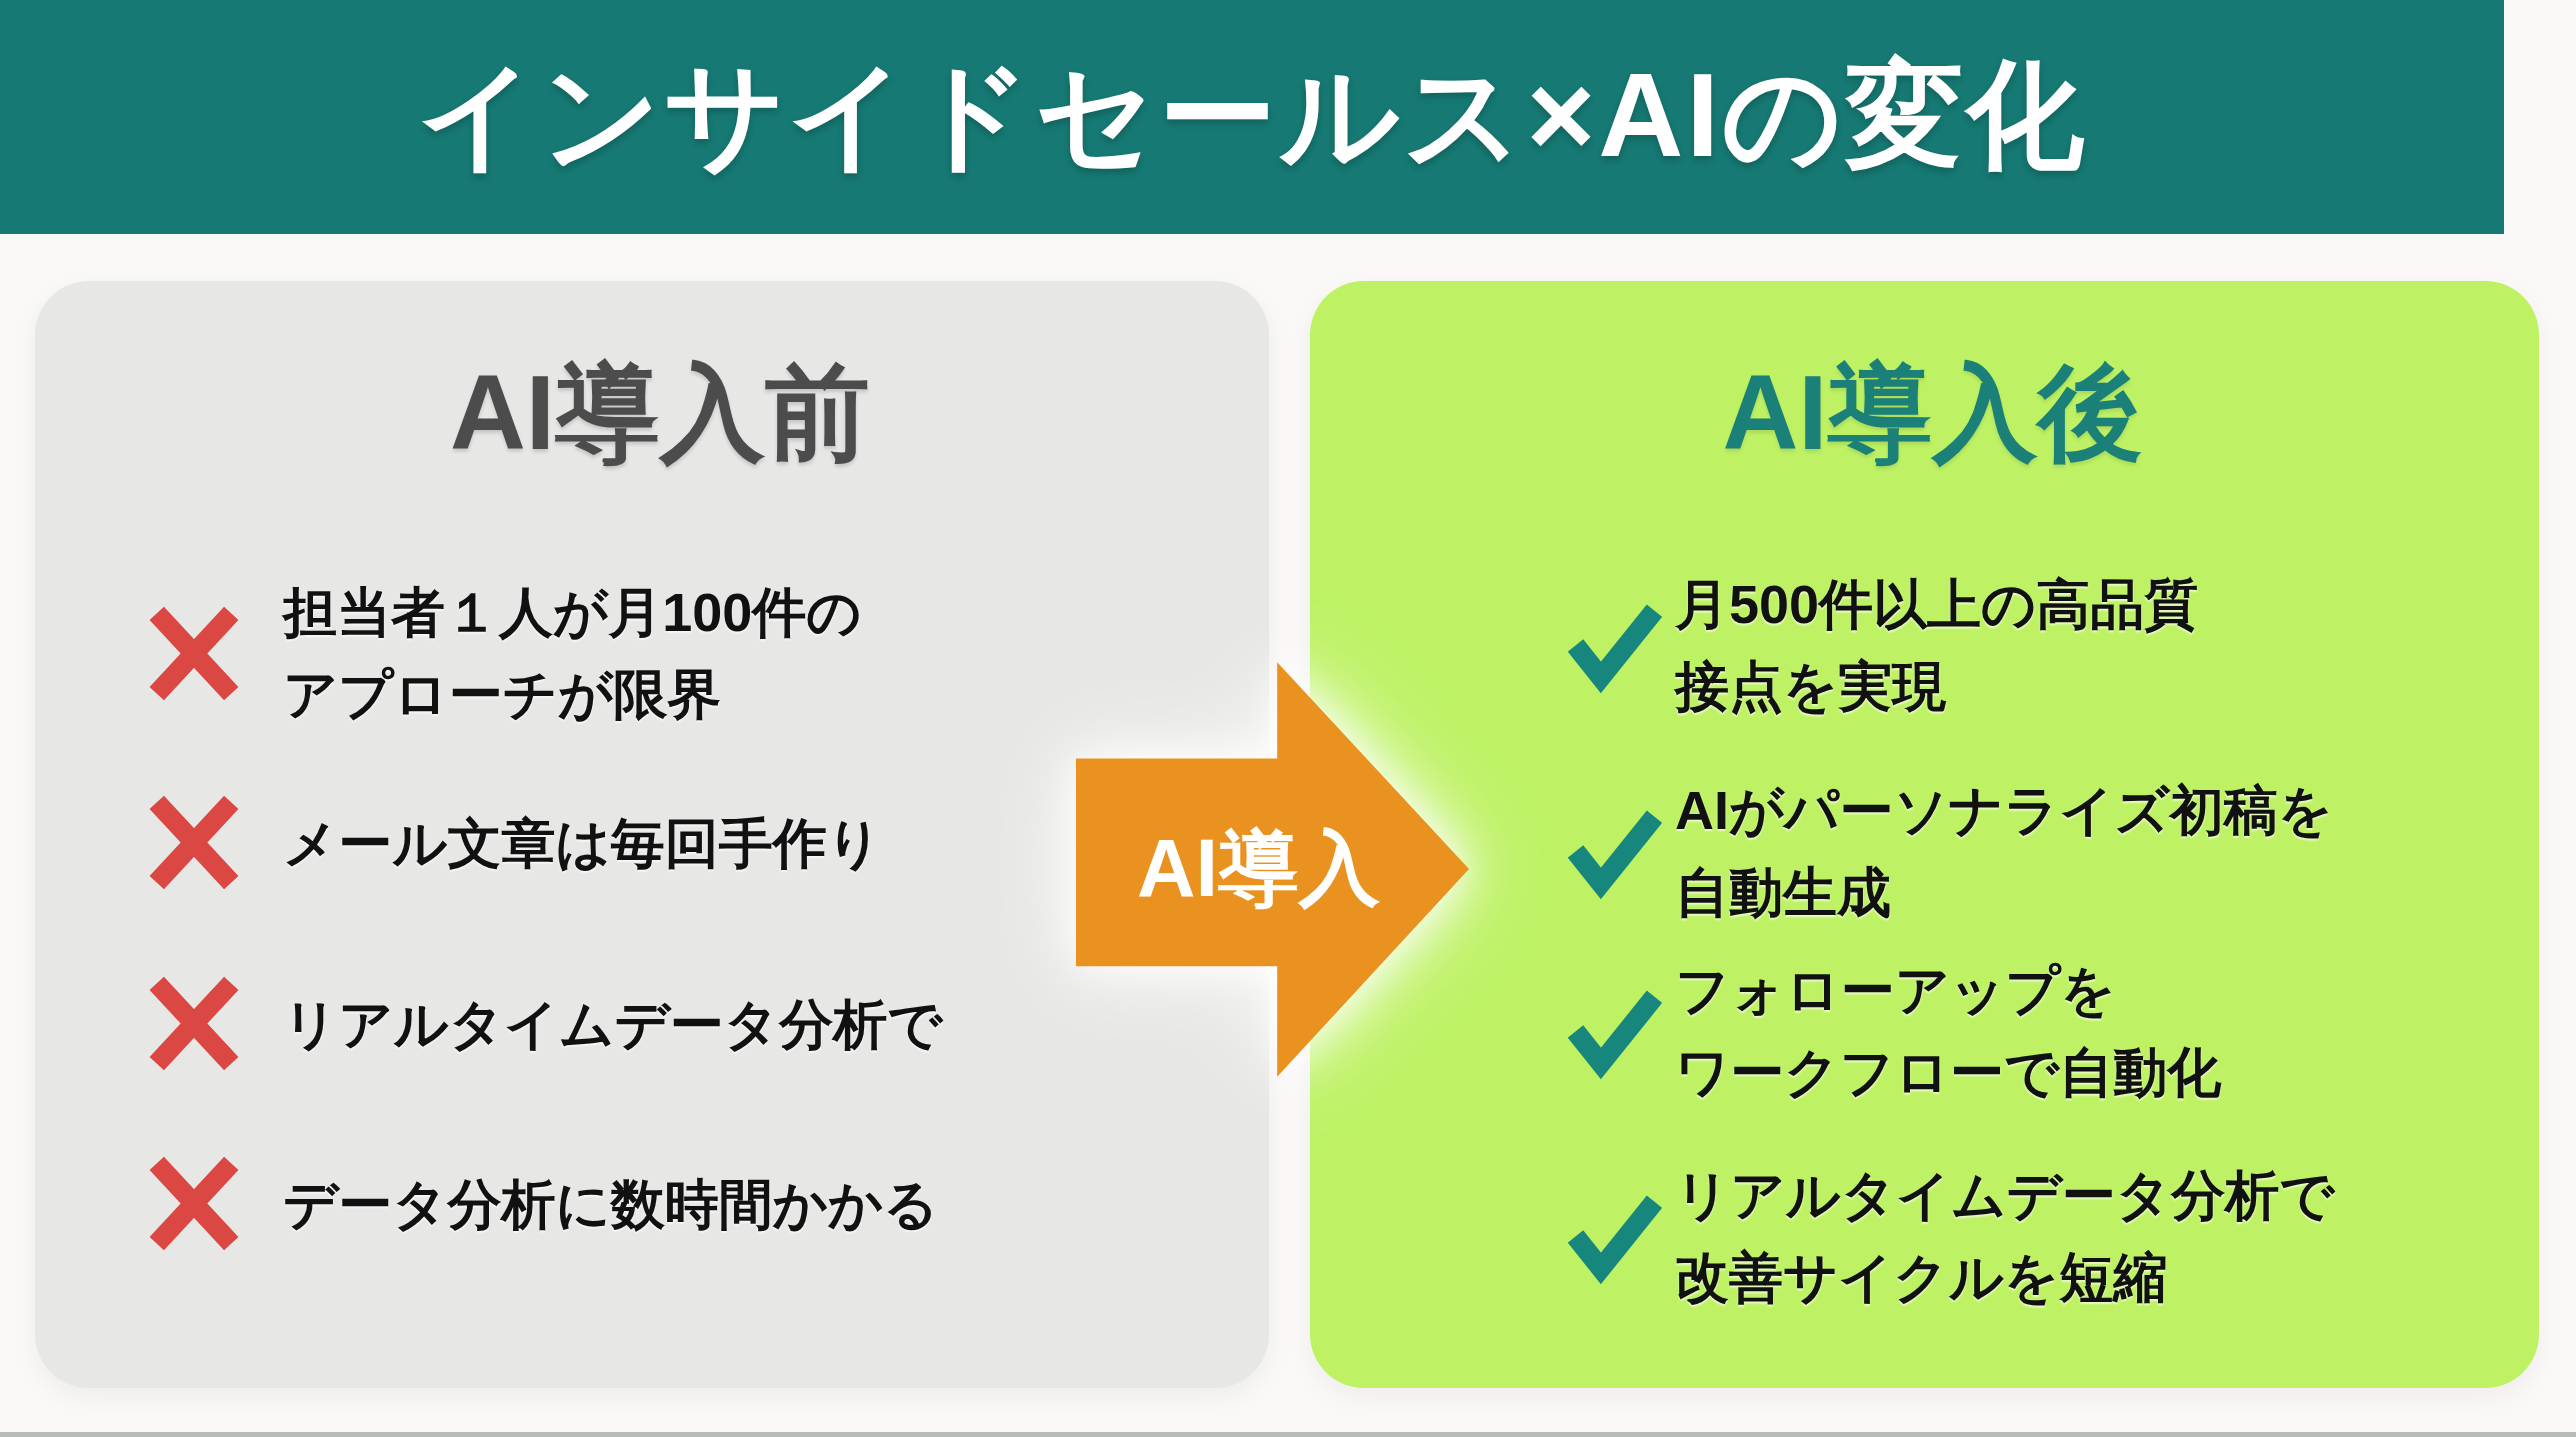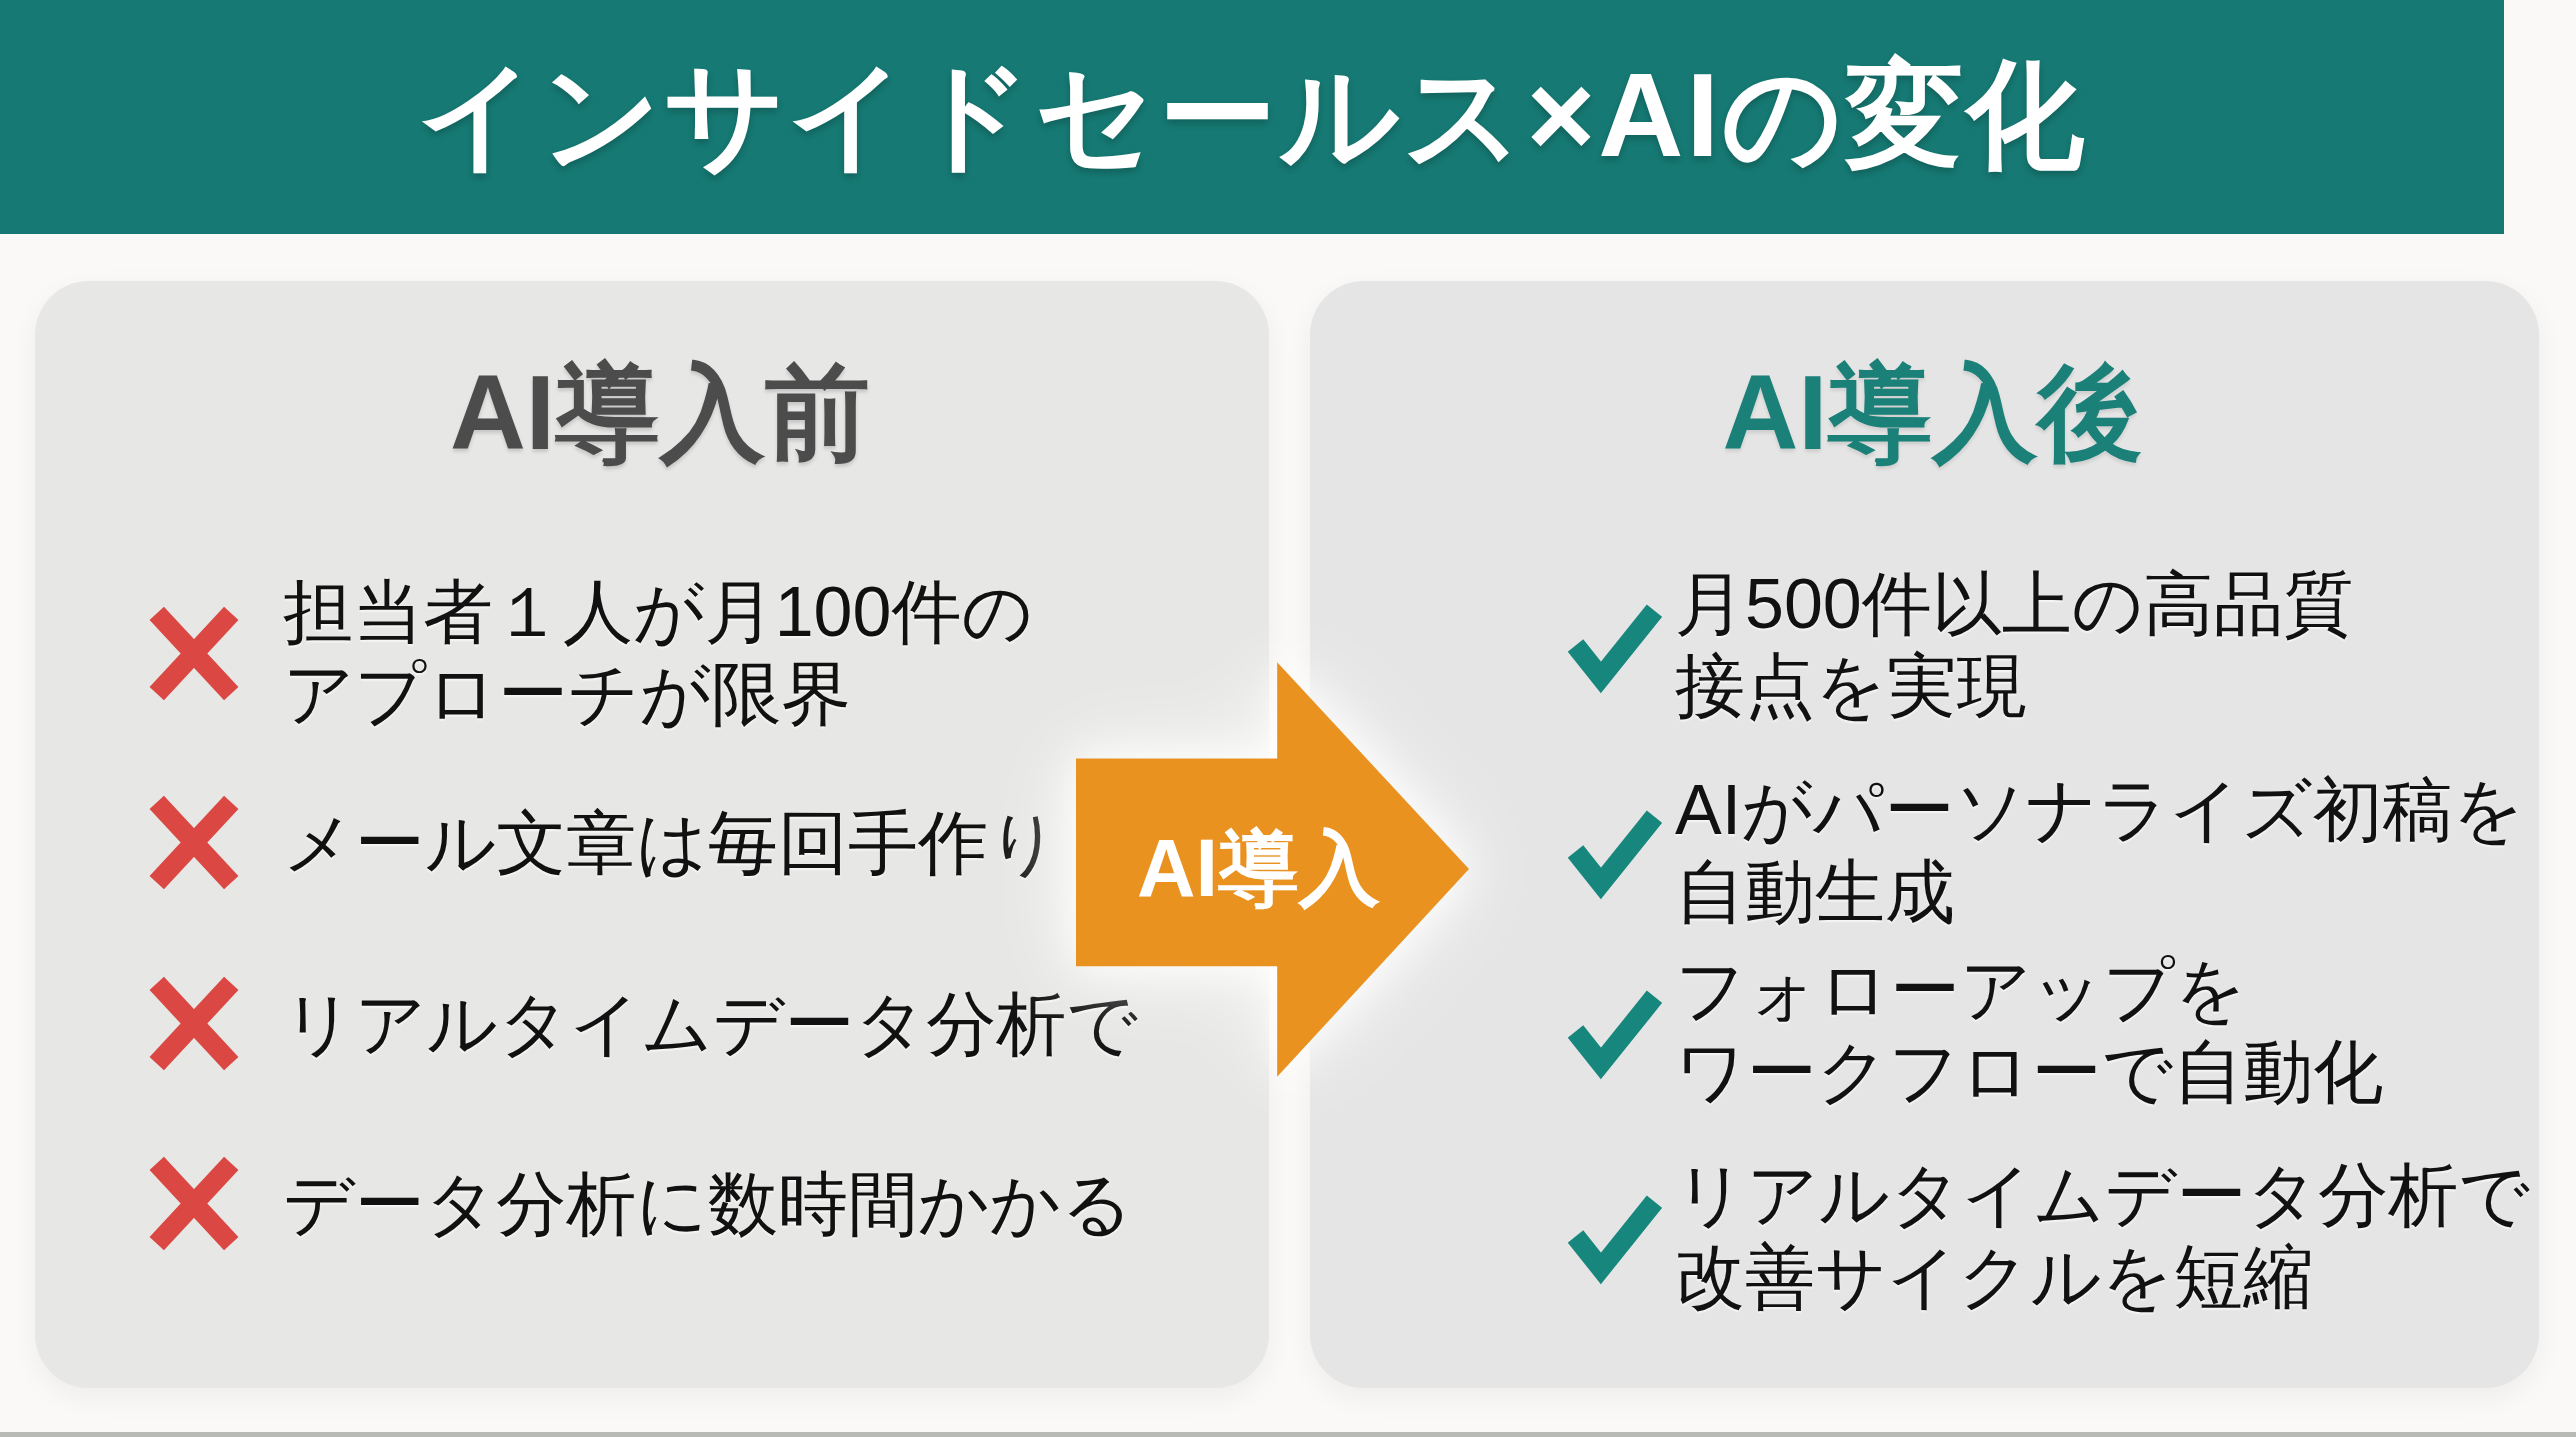--- a/index.html
+++ b/index.html
@@ -32,21 +32,21 @@
     position:absolute;top:281px;height:1107px;
     border-radius:54px;
   }
   .panel-before{
     left:35px;width:1234px;
     background:#e7e7e5;
     box-shadow:0 9.4px 28px rgba(0,0,0,0.05);
   }
   .panel-after{
     left:1310px;width:1229px;
-    background:#e5e5e5;
+    background:#bef264;
     box-shadow:0 9.4px 28px rgba(0,0,0,0.05);
   }
   .panel-title{
     position:absolute;left:0;top:58px;width:100%;
     margin:8px;text-align:center;
     font-size:105px;font-weight:900;line-height:1.25;
     white-space:nowrap;
   }
   .before-title{color:#4c4c4c;text-shadow:0 2.8px 3.7px rgba(0,0,0,0.14);}
   .after-title{color:#1a8078;text-shadow:0 2.8px 3.7px rgba(0,0,0,0.10);}
@@ -57,21 +57,21 @@
     display:flex;align-items:center;
     box-sizing:border-box;
   }
   .panel-before .row{padding-left:110px;}
   .panel-after  .row{padding-left:258px;}
   .icon-box{flex:0 0 auto;display:flex;align-items:center;justify-content:center;}
   .panel-before .icon-box{width:98px;height:101px;margin-right:40px;}
   .panel-after  .icon-box{width:94px;height:101px;margin-right:13px;}
   .icon-box svg{width:100%;height:100%;}
   .item-text{
-    font-size:70px;font-weight:normal;color:#111111;
+    font-size:54px;font-weight:bold;color:#111111;
     line-height:82px;
     white-space:nowrap;
     text-shadow:0 1.9px 1.9px rgba(255,255,255,0.65);
   }
 
   
   .arrow-wrap{
     position:absolute;left:1076px;top:662px;width:393px;height:415px;padding-left:48px;
   }
   .arrow-svg{

